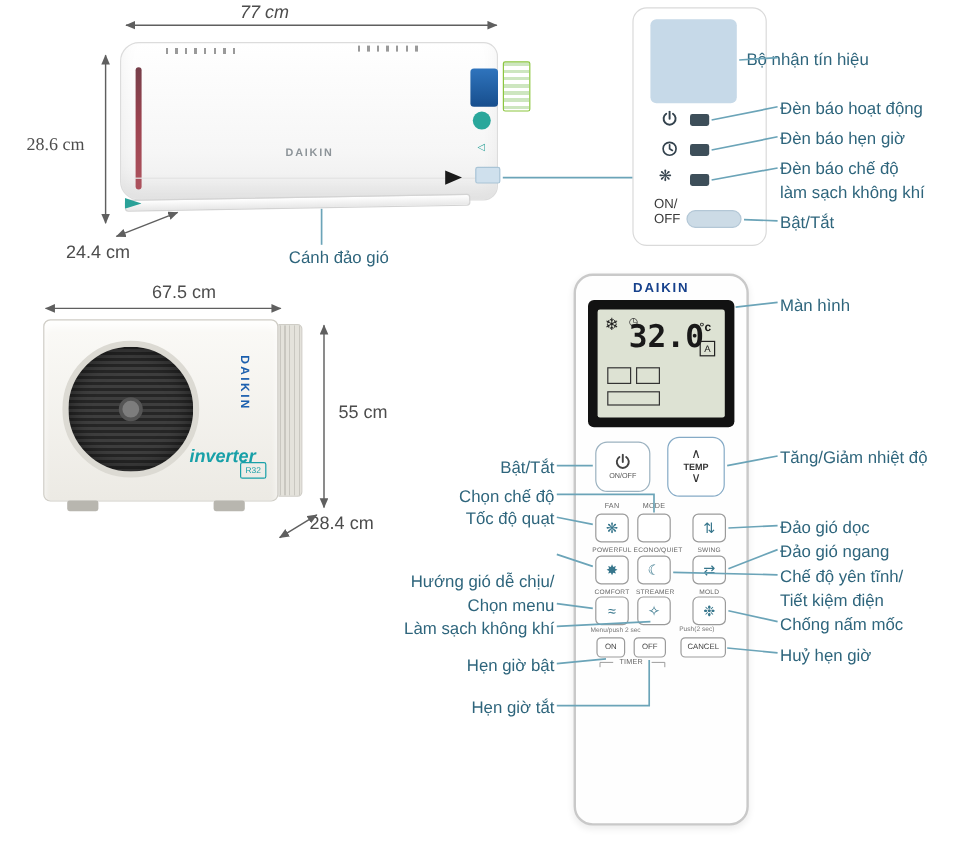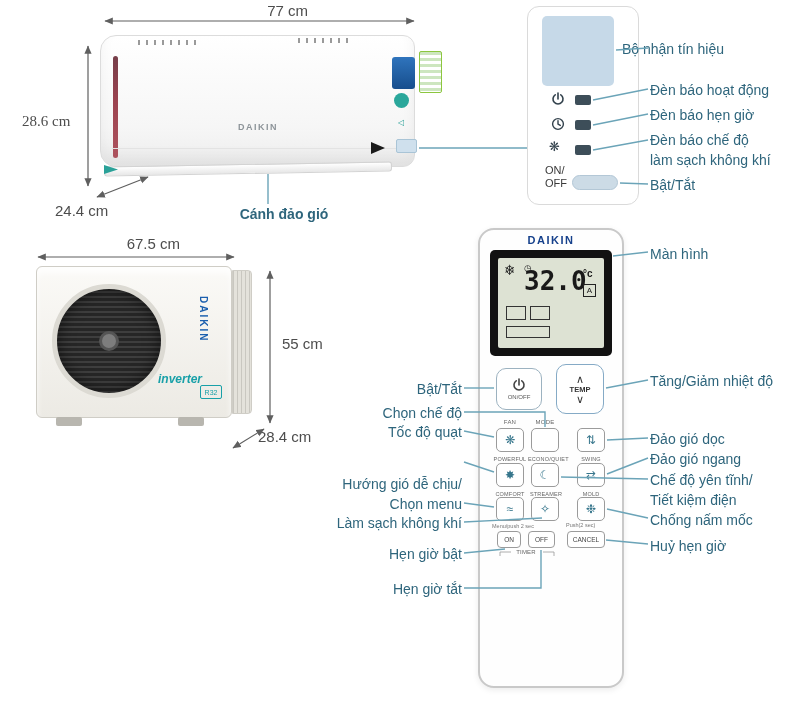--- a/index.html
+++ b/index.html
@@ -62,31 +62,31 @@
   <div class="abs" style="left:112px;top:148px;width:296px;height:1px;background:#e3e3e3;"></div>
   <div class="abs" style="left:238px;top:122px;font-size:9px;color:#8d9499;font-weight:bold;letter-spacing:1.5px;">DAIKIN</div>
   <div class="abs" style="left:398px;top:118px;font-size:8px;color:#2aa198;">◁</div>
   <div class="abs" style="left:392px;top:57px;width:23px;height:32px;background:linear-gradient(180deg,#2f74bd,#174e8d);border-radius:3px;"></div>
   <div class="abs" style="left:419px;top:51px;width:23px;height:42px;background:repeating-linear-gradient(180deg,#cde6bf 0 3px,#ffffff 3px 6px);border:1px solid #8cc63f;border-radius:2px;"></div>
   <div class="abs" style="left:394px;top:93px;width:15px;height:15px;border-radius:50%;background:#2aa79b;"></div>
   <div class="abs" style="left:396px;top:139px;width:21px;height:14px;background:#cfe0ed;border:1px solid #a9c4d6;border-radius:2px;"></div>
   <div class="deflector"></div>
   <div class="abs" style="left:104px;top:165px;width:14px;height:9px;background:#2aa198;clip-path:polygon(0 0,100% 50%,0 100%);"></div>
 
-  <div class="dimtext" style="left:216px;top:2px;width:92px;text-align:right;">77 cm</div>
+  <div class="dimtext" style="left:200px;top:2px;width:92px;text-align:left;font-style:italic;">77 cm</div>
   <div class="dimtext" style="left:22px;top:113px;font-family:Liberation Serif, serif;">28.6 cm</div>
   <div class="dimtext" style="left:55px;top:202px;">24.4 cm</div>
-  <div class="lbl" style="left:216px;top:206px;width:136px;text-align:center;font-weight:bold;">Cánh đảo gió</div>
+  <div class="lbl" style="left:188px;top:206px;width:136px;text-align:right;">Cánh đảo gió</div>
 
   <div class="outdoor-body"></div>
   <div class="outdoor-side"></div>
   <div class="fan-grille"></div>
   <div class="fan-hub"></div>
   <div class="abs" style="left:198px;top:296px;height:64px;writing-mode:vertical-rl;text-orientation:mixed;color:#1b5fae;font-weight:bold;font-size:10px;letter-spacing:2px;">DAIKIN</div>
-  <div class="abs" style="left:158px;top:372px;font-size:12px;font-style:italic;font-weight:bold;color:#18a0a8;">inverter</div>
+  <div class="abs" style="left:158px;top:372px;font-size:15px;font-style:italic;font-weight:bold;color:#18a0a8;">inverter</div>
   <div class="abs" style="left:200px;top:385px;width:22px;height:14px;border:1px solid #18a0a8;color:#18a0a8;font-size:7px;display:flex;align-items:center;justify-content:center;border-radius:2px;">R32</div>
   <div class="foot" style="left:56px;top:417px;"></div>
   <div class="foot" style="left:178px;top:417px;"></div>
 
   <div class="dimtext" style="left:92px;top:235px;width:88px;text-align:right;">67.5 cm</div>
   <div class="dimtext" style="left:282px;top:335px;">55 cm</div>
   <div class="dimtext" style="left:258px;top:428px;">28.4 cm</div>
 
   <div class="panel-frame"></div>
   <div class="receiver-window"></div>

